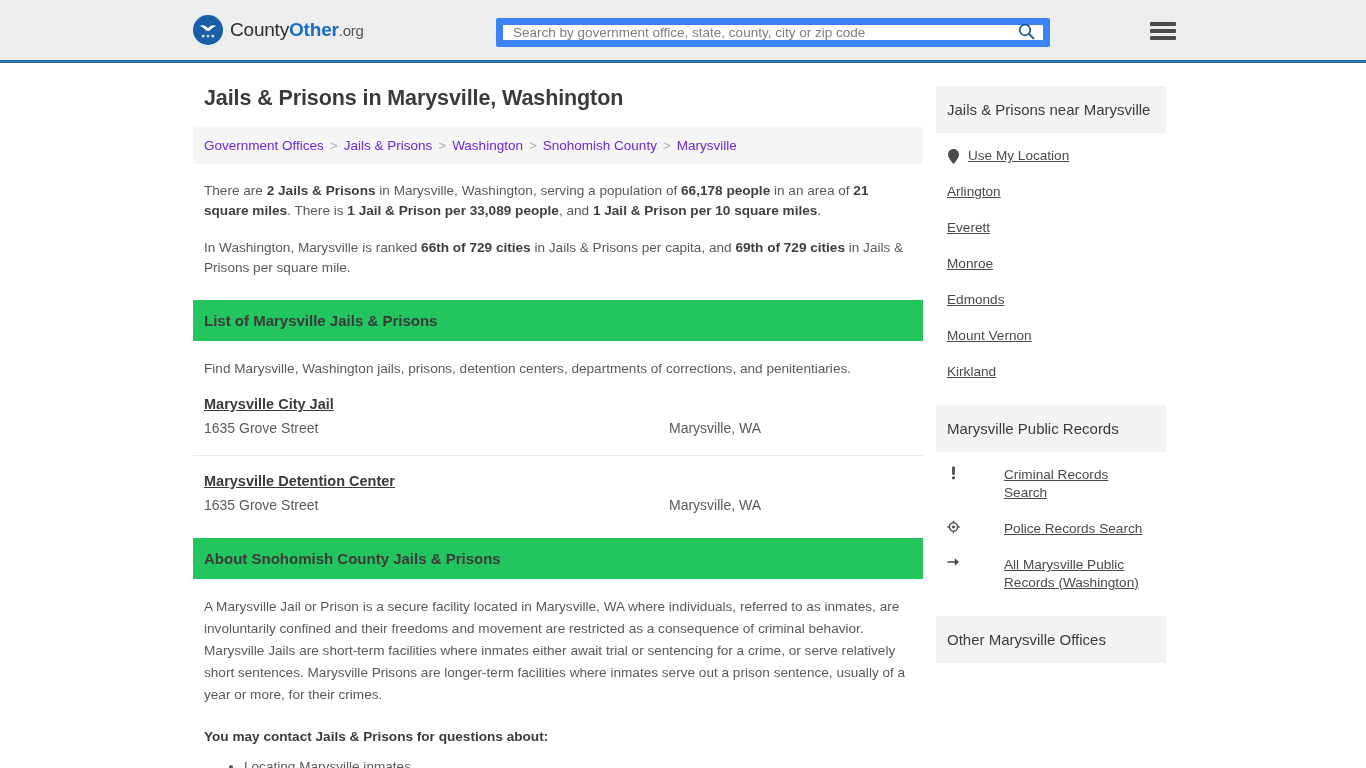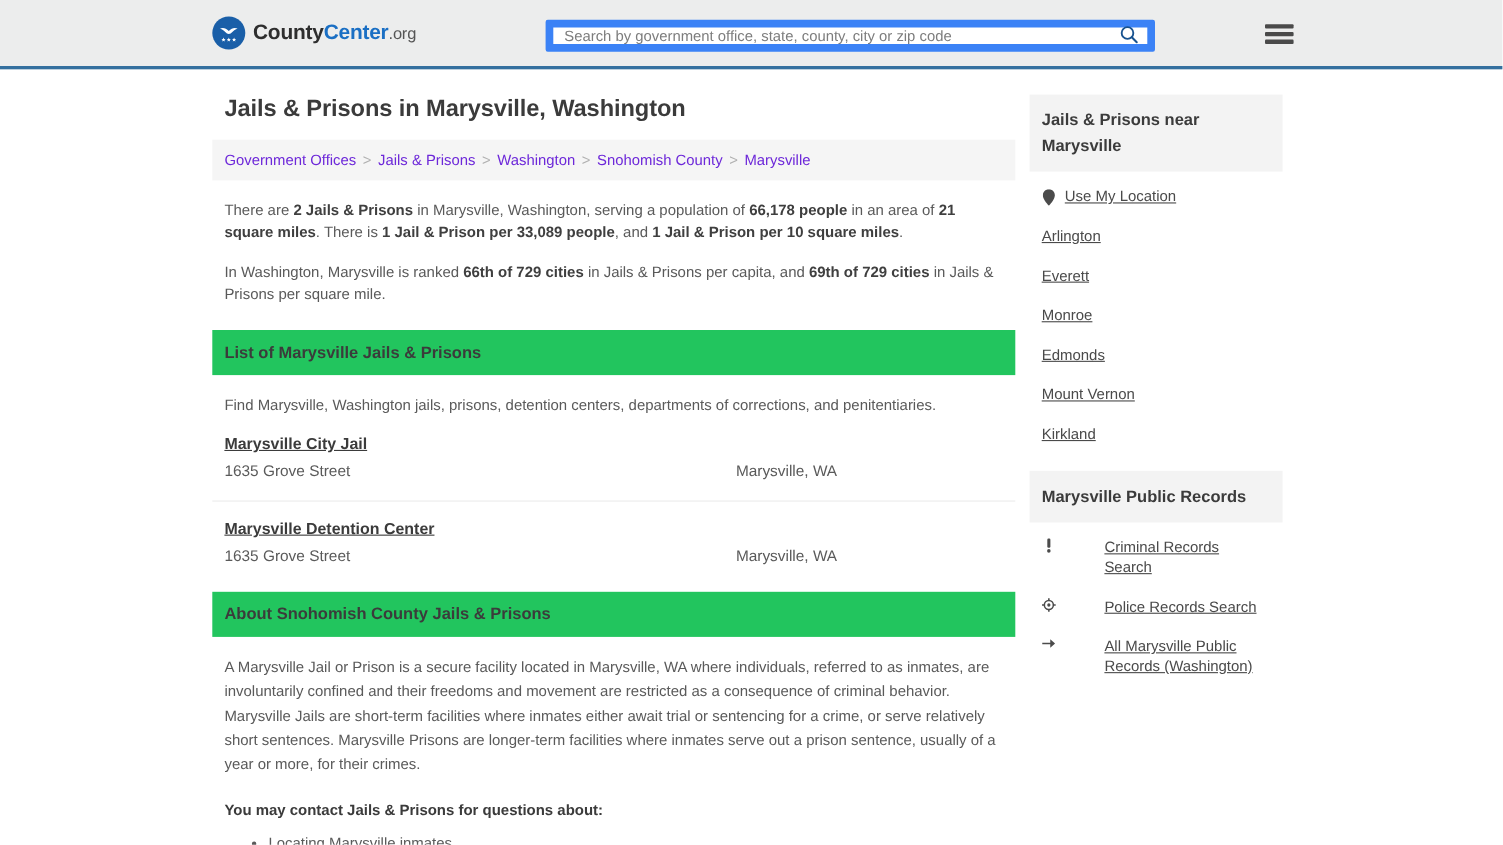--- a/index.html
+++ b/index.html
@@ -40,21 +40,21 @@
     flex: none;
   }
   .logo-mark svg { display:block; }
   .logo-text {
     font-size: 19px;
     letter-spacing: -0.2px;
     color: #2e2e2e;
     white-space: nowrap;
   }
   .logo-text .b { color: #1a6fc4; font-weight: bold; }
-  .logo-text .w1 { font-weight: bold; }
+  .logo-text .w1 { font-weight: normal; }
   .logo-text .org { font-size: 15px; color: #555; }
 
   .search-wrap {
     position: absolute;
     left: 496px;
     top: 18px;
     width: 554px;
     height: 29px;
     display: flex;
     align-items: center;
@@ -215,21 +215,21 @@
     color: #5a5a5a;
     line-height: 20px;
     margin-bottom: 2px;
   }
 
   
   .card-head {
     background: #f3f3f3;
     padding: 12px 11px;
     font-size: 15px;
-    font-weight: bold;
+    font-weight: normal;
     color: #3b3b3b;
     line-height: 23px;
   }
   .card-body { padding: 4px 11px 0 11px; }
   .side-link-row {
     display: flex;
     align-items: center;
     gap: 8px;
     padding: 10px 0 8px 0;
   }
@@ -260,21 +260,21 @@
   <div class="logo-wrap">
     <span class="logo-mark">
       <svg width="26" height="26" viewBox="0 0 26 26" aria-hidden="true">
         <circle cx="13" cy="13" r="13" fill="#1a5fa8"></circle>
         <path d="M5 9 C8 7.5 10.5 8.8 13 11.2 C15.5 8.8 18 7.5 21 9 C19 10 17.5 10.6 16.2 12.2 C15.2 13.4 14.2 14 13 14 C11.8 14 10.8 13.4 9.8 12.2 C8.5 10.6 7 10 5 9 Z" fill="#ffffff"></path>
         <path d="M8.2 17.2 l0.55 1.25 1.35 0.12 -1.02 0.9 0.3 1.33 -1.18 -0.7 -1.18 0.7 0.3 -1.33 -1.02 -0.9 1.35 -0.12 Z" fill="#ffffff"></path>
         <path d="M13 17.2 l0.55 1.25 1.35 0.12 -1.02 0.9 0.3 1.33 -1.18 -0.7 -1.18 0.7 0.3 -1.33 -1.02 -0.9 1.35 -0.12 Z" fill="#ffffff"></path>
         <path d="M17.8 17.2 l0.55 1.25 1.35 0.12 -1.02 0.9 0.3 1.33 -1.18 -0.7 -1.18 0.7 0.3 -1.33 -1.02 -0.9 1.35 -0.12 Z" fill="#ffffff"></path>
       </svg>
     </span>
-    <span class="logo-text"><span class="w1">County</span><span class="b">Center</span><span class="org">.org</span></span>
+    <span class="logo-text"><span class="w1">County</span><span class="b">Other</span><span class="org">.org</span></span>
   </div>
 
   <div class="search-wrap">
     <input class="search-input" type="text" placeholder="Search by government office, state, county, city or zip code" style="">
     <button class="search-btn">
       <span>
         <svg width="17" height="17" viewBox="0 0 17 17" aria-hidden="true">
           <circle cx="7" cy="7" r="5.3" fill="none" stroke="#17528f" stroke-width="1.7"></circle>
           <line x1="10.9" y1="10.9" x2="15.4" y2="15.4" stroke="#17528f" stroke-width="1.9" stroke-linecap="round"></line>
         </svg>
@@ -410,16 +410,17 @@
                   <path d="M9 1.6 L14 6 L9 10.4 Z" fill="#4b4b4b"></path>
                 </svg>
               </span>
               <span class="side-link multi">All Marysville Public Records (Washington)</span>
             </div>
           </div>
       </div>
 
       <div class="card-spacer"></div>
 
+      <div class="card-head">Other Marysville Offices</div>
 
     </div>
   </div>
 </div>
 
 </body></html>

